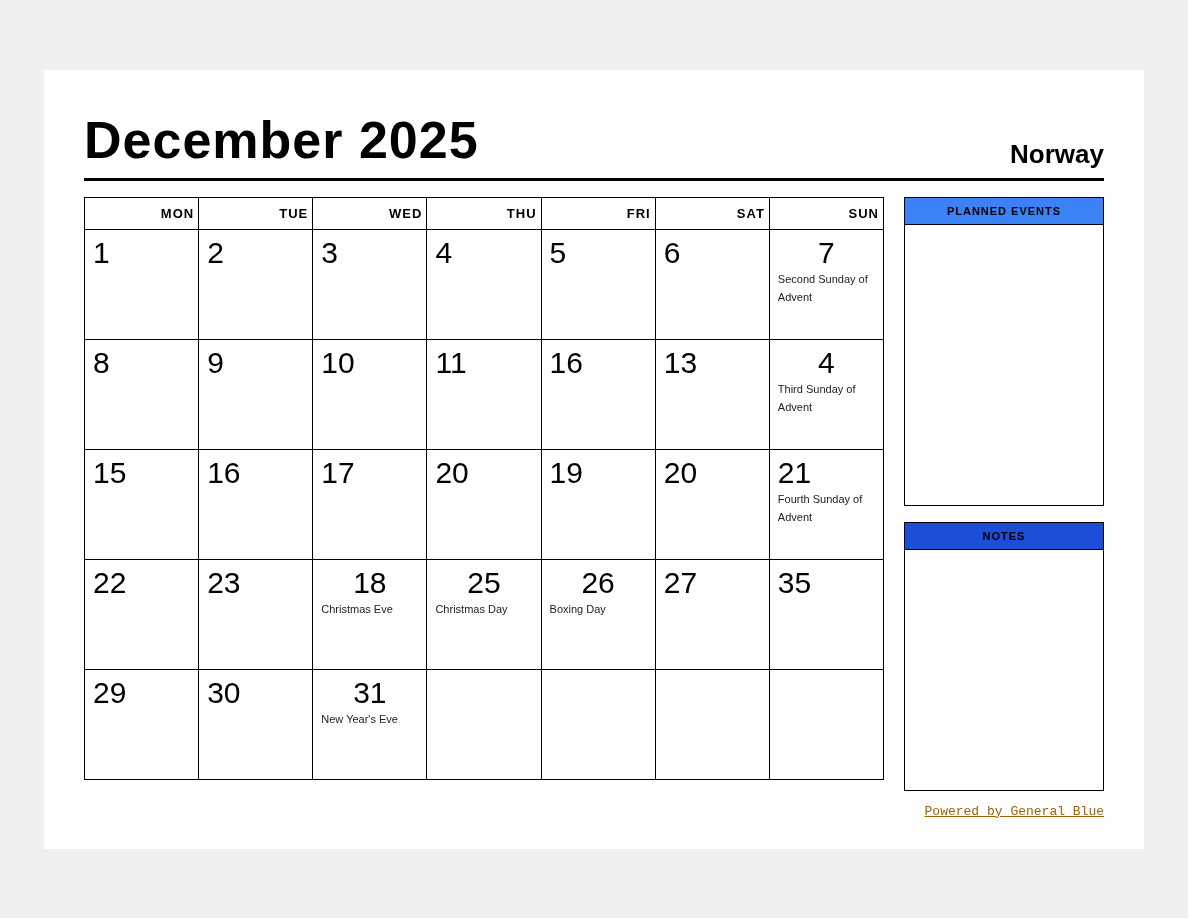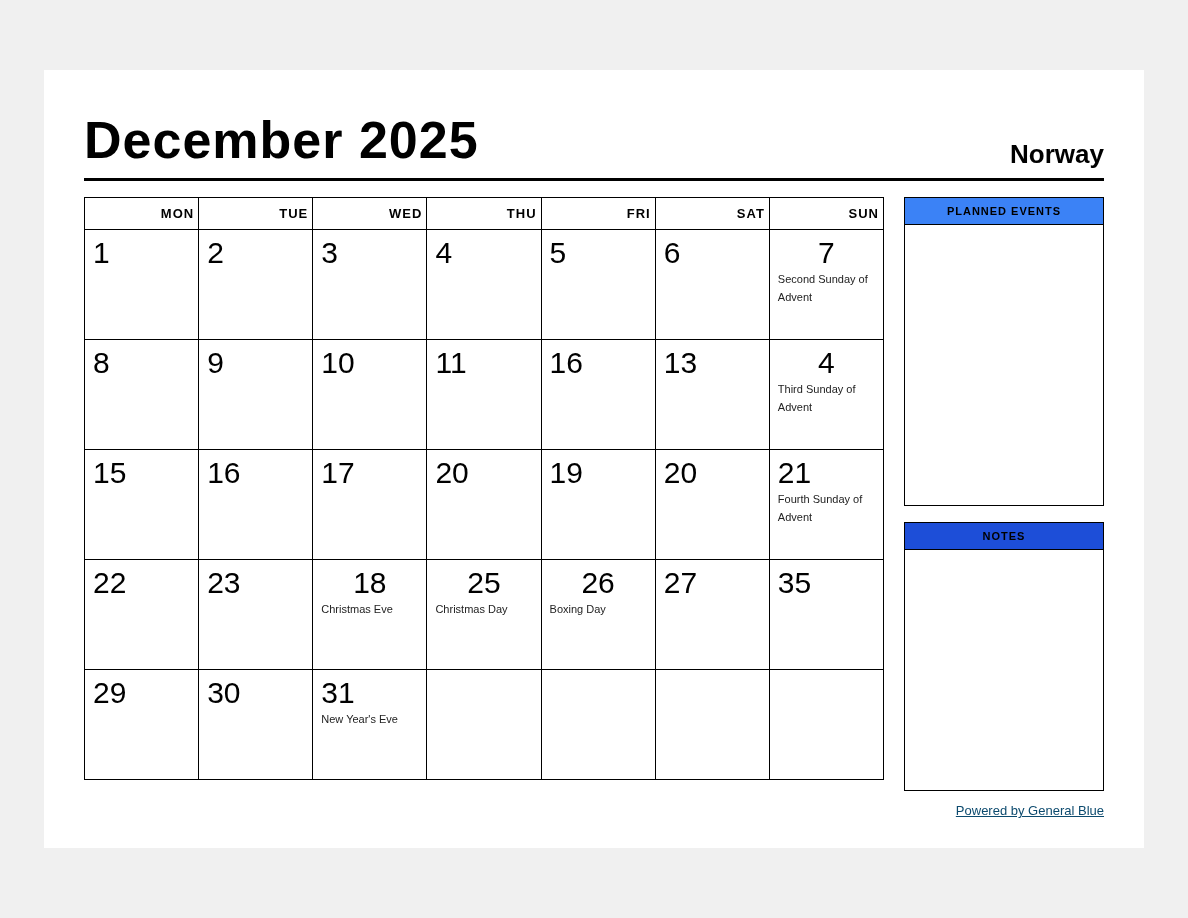--- a/index.html
+++ b/index.html
@@ -114,22 +114,23 @@
     .sidebar-notes-body {
       height: 240px;
       background: #fff;
     }
     .powered-by {
       text-align: right;
       margin-top: 12px;
       font-size: 13px;
     }
     .powered-by a {
-      color: #0c4a6e;
+      color: #a16207;
       text-decoration: underline;
+      font-family: Liberation Mono, monospace;
     }
     .empty-cell {
       background: #fff;
     }
   </style>
 </head>
 <body>
 
 <div class="page">
   <div class="header">
@@ -232,21 +233,21 @@
                 <span class="day-number">35</span>
               </td>
             </tr>
             <tr>
               <td>
                 <span class="day-number">29</span>
               </td>
               <td>
                 <span class="day-number">30</span>
               </td>
-              <td><span class="day-number" style="width: 100%; display: block;">31</span><span class="day-event">New Year's Eve</span></td>
+              <td><span class="day-number" style="text-align: center; width: 100%; display: block;">31</span><span class="day-event">New Year's Eve</span></td>
               <td class="empty-cell"></td>
               <td class="empty-cell"></td>
               <td class="empty-cell"></td>
               <td class="empty-cell"></td>
             </tr>
           </tbody>
       </table>
     </div>
 
     <div class="sidebar">

